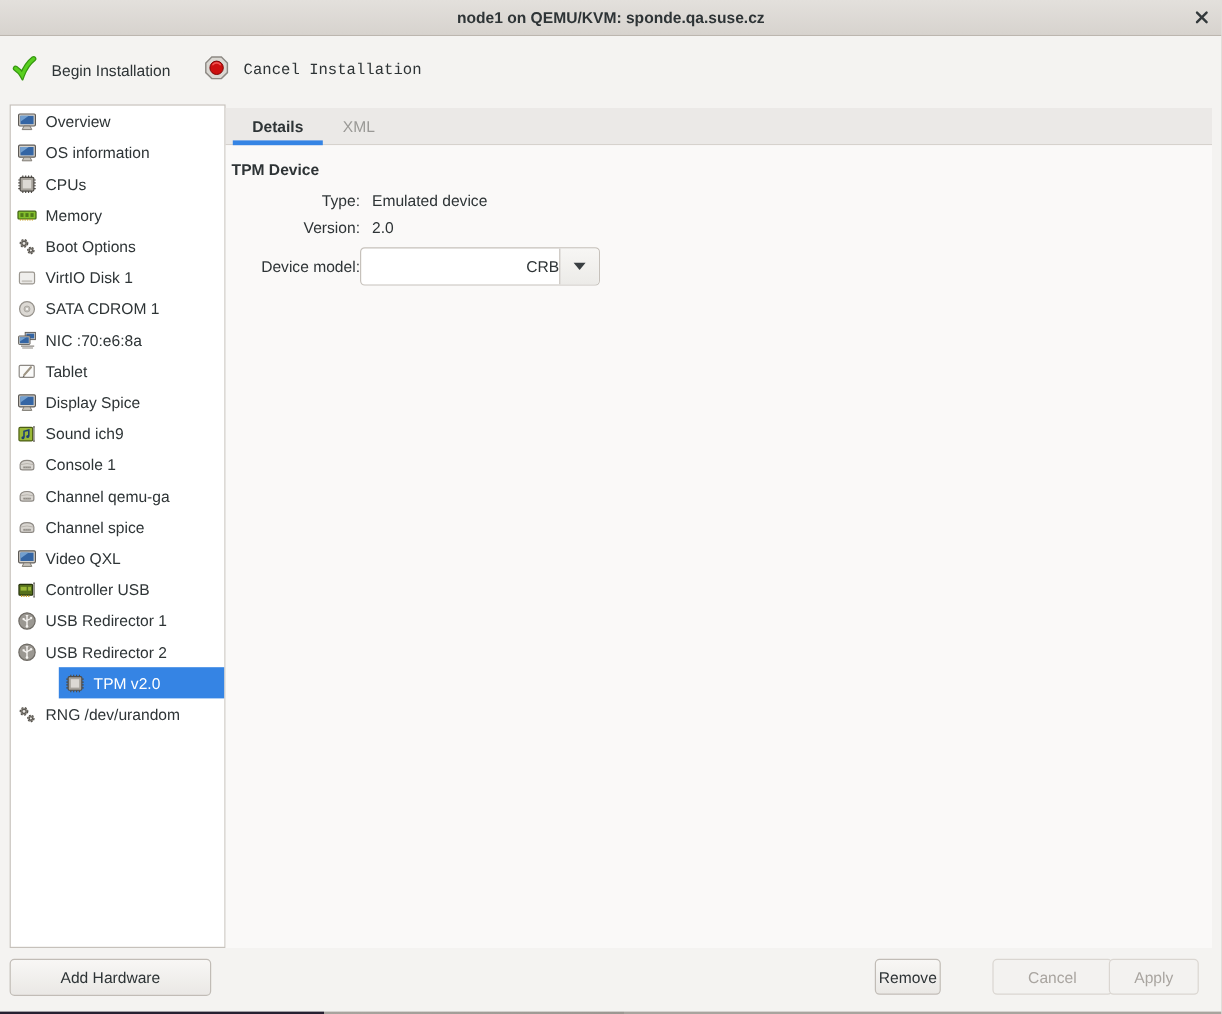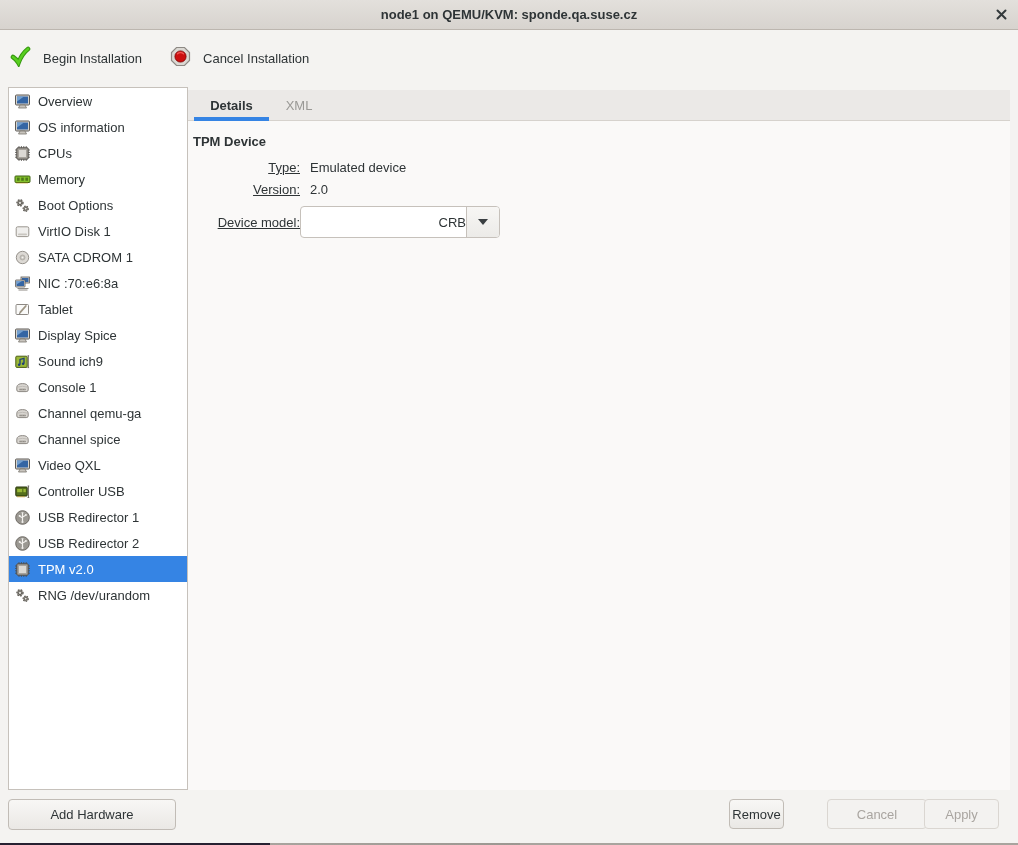--- a/index.html
+++ b/index.html
@@ -18,49 +18,49 @@
     font-weight:bold; position:relative;
   }
   .close-btn {
     position:absolute; right:6px; top:50%; transform:translateY(-50%);
     width:22px; height:22px; display:flex; align-items:center; justify-content:center;
     cursor:default;
   }
   
   .toolbar { height:56px; display:flex; align-items:center; padding-left:10px; }
   .tb-btn { display:flex; align-items:center; gap:12px; padding:0; }
-  .tb-btn + .tb-btn { margin-left:28px; }
+  .tb-btn + .tb-btn { margin-left:28px;font-family:Liberation Mono, monospace; }
   .tb-btn .lbl { color:#2e3436; }
   
   .sidebar {
     position:absolute; left:8px; top:87px; width:180px; height:703px;
     background:#ffffff; border:1px solid #c6c1bb; overflow:hidden;
   }
   .srow { display:flex; align-items:center; height:26px; padding-left:4px; gap:7px; }
   .srow .icn { width:18px; height:17px; display:flex; align-items:center; justify-content:center; flex:0 0 18px; }
   .srow .lab { white-space:nowrap; }
-  .srow.selected { background:#3584e4; color:#ffffff; }
+  .srow.selected { background:#3584e4; color:#ffffff;margin-left:40px; }
   .add-hw {
     position:absolute; left:8px; top:799px; width:168px; height:31px;
     border:1px solid #c1bcb6; border-radius:4px;
     background:linear-gradient(#f8f7f5,#eae8e5);
     display:flex; align-items:center; justify-content:center;
   }
   
   .main { position:absolute; left:188px; top:90px; width:822px; height:700px; }
   .tabstrip { height:31px; background:#ebe9e7; border-bottom:1px solid #d6d2cd; display:flex; padding-left:6px; }
   .tab { display:flex; align-items:center; justify-content:center; position:relative; color:#9a9996; }
   .tab.t0 { width:75px; }
   .tab.t1 { width:60px; }
   .tab.active { color:#2e3436; font-weight:bold; }
   .tab.active::after { content:""; position:absolute; left:0; right:0; bottom:-1px; height:4px; background:#3584e4; }
   .content { height:669px; background:#faf9f8; padding:13px 0 0 5px; }
   .section-title { font-weight:bold; margin-bottom:11px; }
   .fgrid { display:grid; grid-template-columns:107px auto; column-gap:10px; row-gap:7px; align-items:center; }
-  .flabel { text-align:right;text-decoration:underline; }
+  .flabel { text-align:right; }
   .dm-row { margin-top:9px; display:grid; grid-template-columns:107px auto; align-items:center; }
   .combo {
     width:200px; height:32px; background:#ffffff;
     border:1px solid #c6c1bb; border-radius:4px;
     display:flex; align-items:center; overflow:hidden;
   }
   .combo-text { flex:1; padding-left:10px;text-align:right; }
   .combo-btn {
     width:33px; height:100%; border-left:1px solid #c6c1bb;
     background:linear-gradient(#f7f6f4,#ecebe8);

